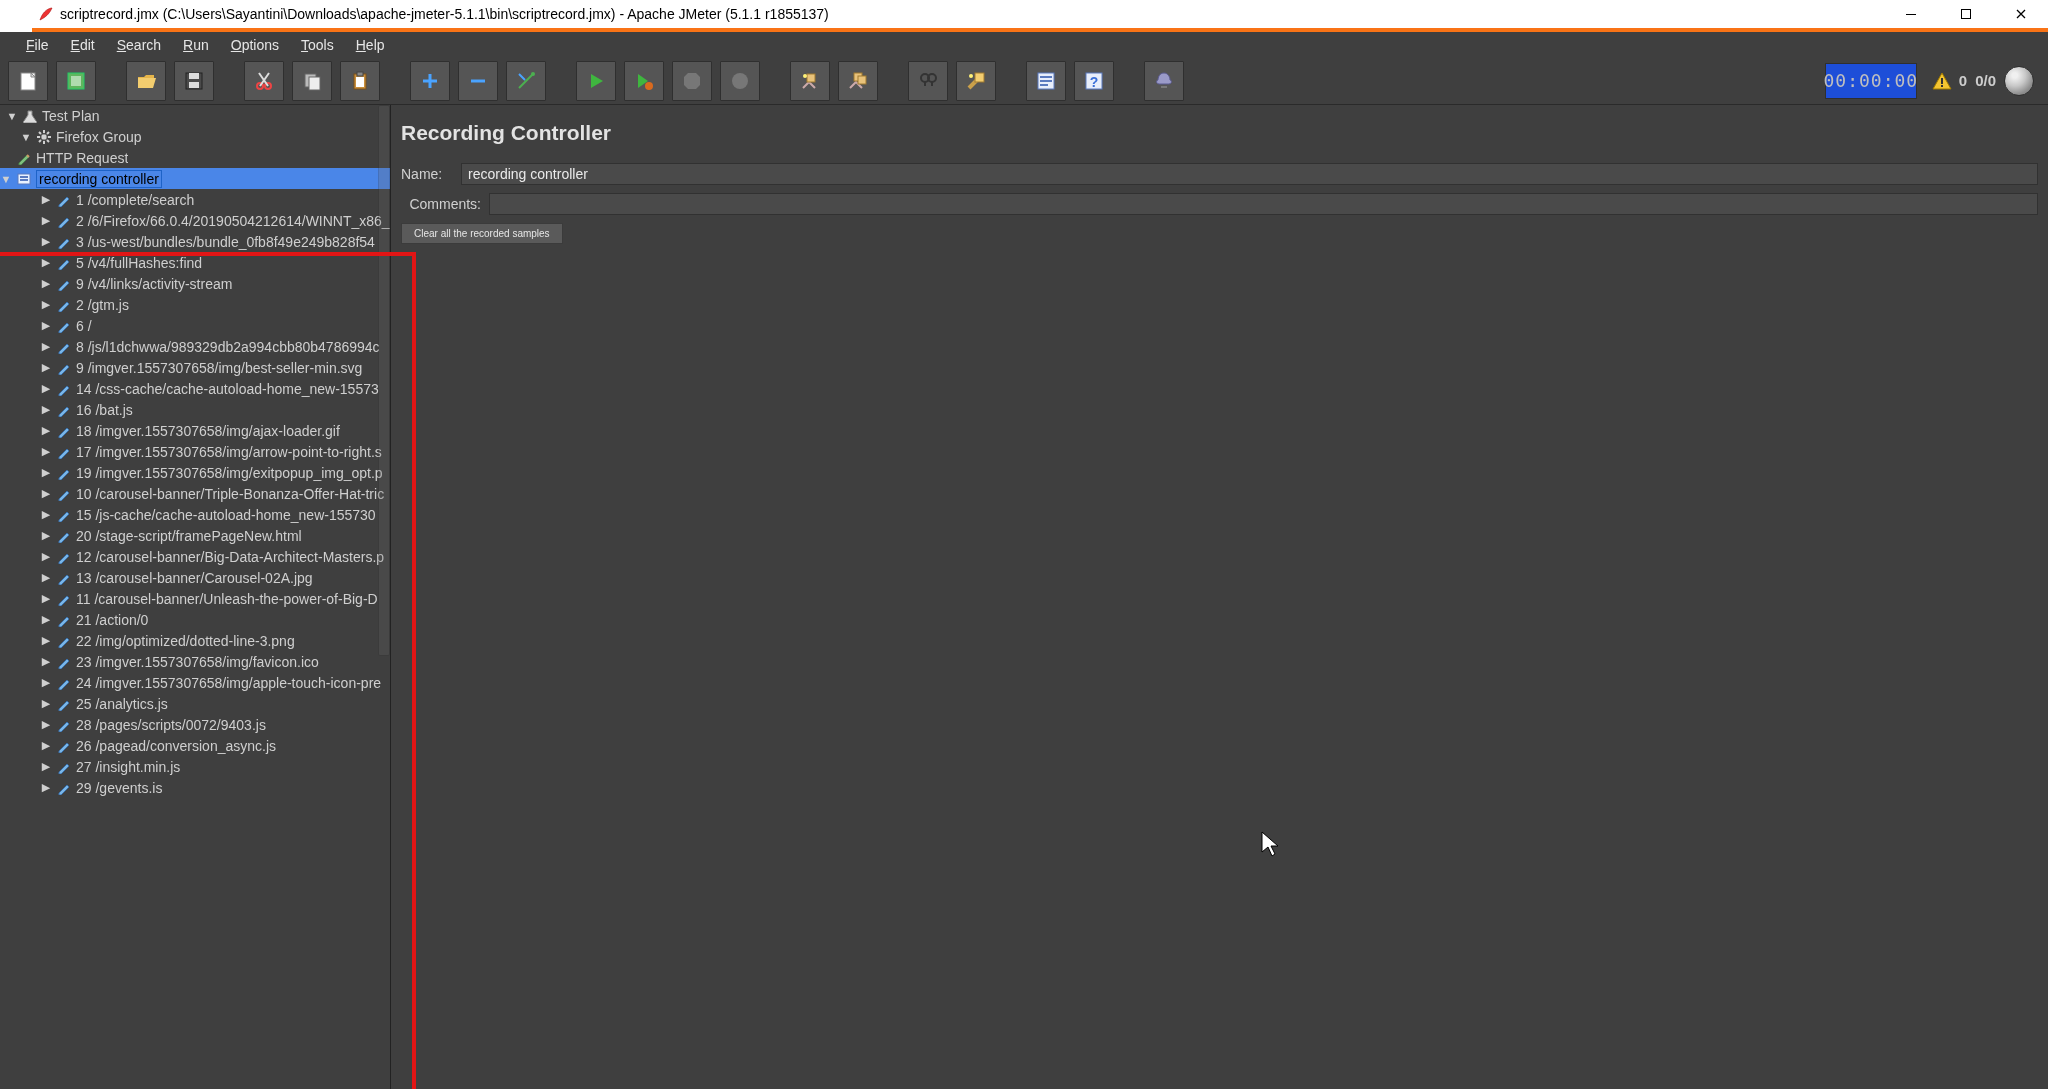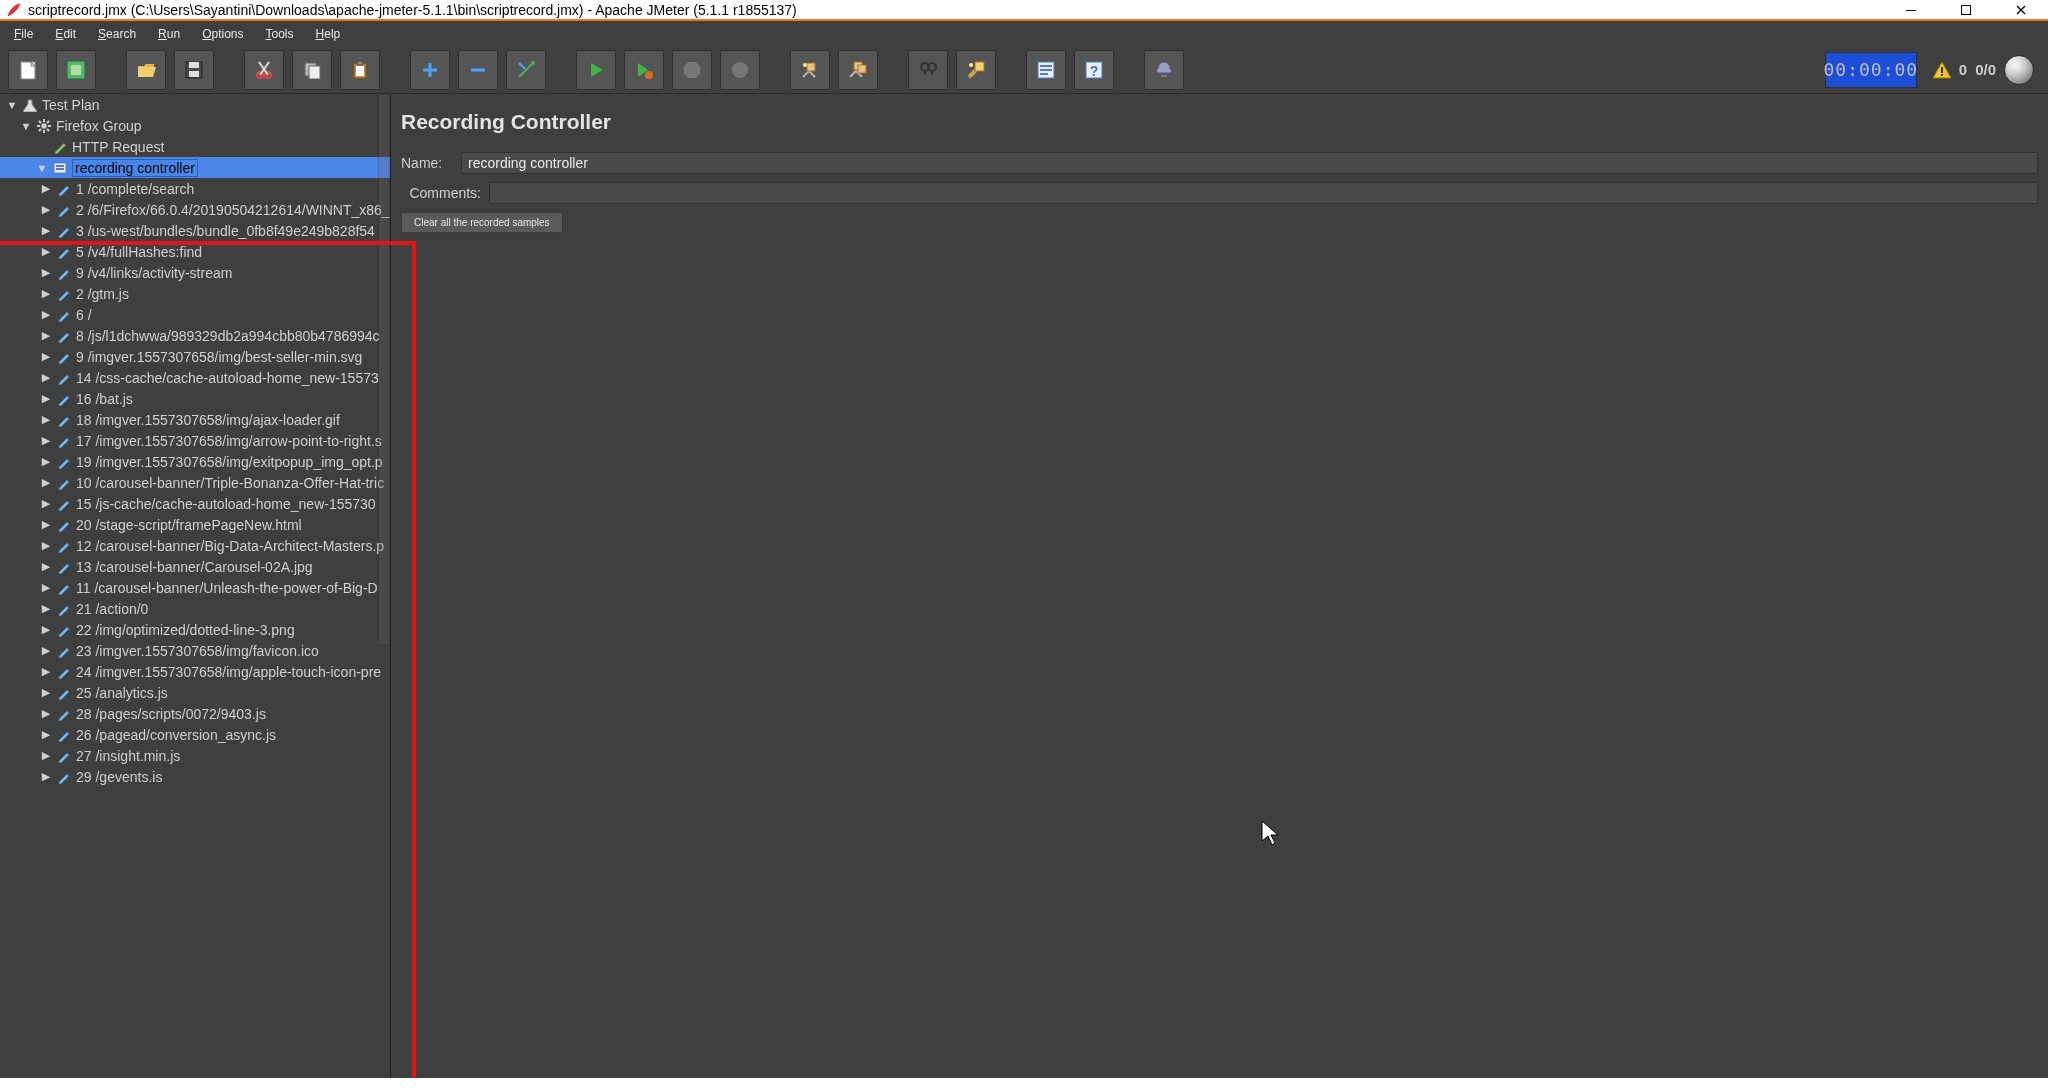--- a/index.html
+++ b/index.html
@@ -1,30 +1,30 @@
 <!DOCTYPE html>
 <html><head>
 <meta charset="utf-8">
 <style>
   * { box-sizing: border-box; margin: 0; padding: 0; }
   html, body { width: 2048px; height: 1089px; font-family: "Segoe UI", Tahoma, sans-serif; font-size: 14px; background: #fff; overflow: hidden; user-select: none; }
   .scale-wrap { transform-origin: 0 0; }
   
-  .titlebar { height: 21px; background: #ffffff; display: flex; align-items: center; border-bottom: 2px solid #f97316; }
+  .titlebar { height: 32px; background: #ffffff; display: flex; align-items: center; border-bottom: 4px solid #f97316; margin-left: 32px; }
   .titlebar .feather { width: 16px; height: 16px; margin: 0 6px 0 6px; }
   .titlebar .title-text { flex: 0 1 auto; font-size: 14px; color: #000; white-space: nowrap; overflow: hidden; text-overflow: ellipsis; }
   .titlebar .spacer { flex: 1; }
   .win-btn { width: 55px; height: 32px; display: flex; align-items: center; justify-content: center; font-size: 14px; color: #000; }
   .win-btn svg { pointer-events:none; }
 
   
   .app { display: flex; flex-direction: column; height: calc(1089px - 32px); background: #3f3f3f; color: #d0d0d0; }
 
   
-  .menubar { height: 25px; background: #3f3f3f; display: flex; align-items: center; padding: 0 4px; gap: 2px; font-size: 12px; color: #e6e6e6; }
+  .menubar { height: 25px; background: #3f3f3f; display: flex; align-items: center; padding: 0 16px; gap: 2px; font-size: 14px; color: #e6e6e6; }
   .menubar .mitem { padding: 2px 10px; }
   .menubar .mitem .u { text-decoration: underline; }
 
   
   .toolbar { height: 48px; background: #3f3f3f; display: flex; align-items: center; padding: 0 8px; gap: 8px; border-bottom: 1px solid #2a2a2a; }
   .tbtn { width: 40px; height: 40px; background: #555555; border: 1px solid #2f2f2f; border-radius: 1px; display:flex; align-items:center; justify-content:center; }
   .tsep { width: 14px; }
   .toolbar .flex { flex:1; }
   .timer { width:92px; height: 36px; background:#1d4ed8; color:#bfbfbf; border:1px solid #2f2f2f; display:flex; align-items:center; justify-content:center; font-family: Consolas, monospace; font-size:18px; letter-spacing:1px; }
   .status-chunk { display:flex; align-items:center; gap:8px; color:#cdcdcd; font-weight:700; font-size:15px; padding:0 6px;}
@@ -35,21 +35,21 @@
   .body { flex:1; display:flex; min-height:0; }
   .tree-pane { width: 391px; position: relative; background:#3f3f3f; border-right:1px solid #222; overflow:hidden; }
   .tree-scroll { position:absolute; top:0; right:0; width:12px; height:56%; background:#6a6a6a; border:1px solid #333; border-radius:2px; opacity:0.25; }
   .tree { position:absolute; inset:0; overflow:hidden; white-space: nowrap; }
   .node { display:flex; align-items:center; height:21px; gap:4px; color:#cfcfcf; font-size:14px; }
   .node .exp { width:12px; text-align:center; color:#cfcfcf; font-size:11px; }
   .node .icon { width:16px; height:16px; display:inline-flex; align-items:center; justify-content:center; }
   .node.selected .lbl { background:#4a86e8; color:#000; padding:0 2px; border:1px solid #1e63c8; }
   .node.selected { background:#4a86e8; color:#fff; }
   .lbl { white-space:nowrap; overflow:hidden; }
-  .ind0{padding-left:6px}.ind1{padding-left:20px}.ind2{padding-left:36px}.ind3{padding-left:40px}
+  .ind0{padding-left:6px}.ind1{padding-left:20px}.ind2{}.ind3{padding-left:40px}
 
   .red-frame { position:absolute; left:0; top:147px; width:416px; height: calc(100% - 147px); border:4px solid #e21515; border-bottom:none; border-left:none; pointer-events:none; z-index:5;}
 
   
   .panel { flex:1; display:flex; flex-direction:column; padding: 12px 10px; gap:8px; }
   .panel-title { font-size:21px; font-weight:700; color:#e3e3e3; padding: 4px 0 10px 0; }
   .form-row { display:flex; align-items:center; gap:8px; }
   .form-row .flabel { width: 52px; }
   .form-row.comm .flabel { width: 80px; text-align: right; }
   .finput { flex:1; height:22px; background:#4a4a4a; color:#eaeaea; border:1px solid #313131; padding:2px 6px; font-size:14px; }

